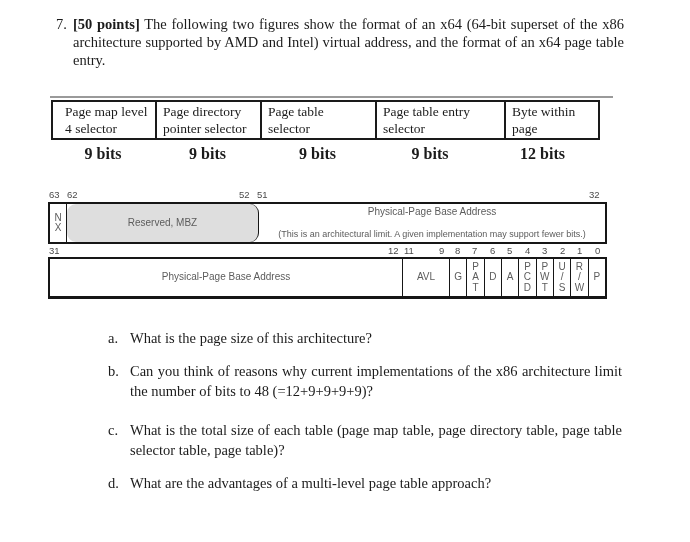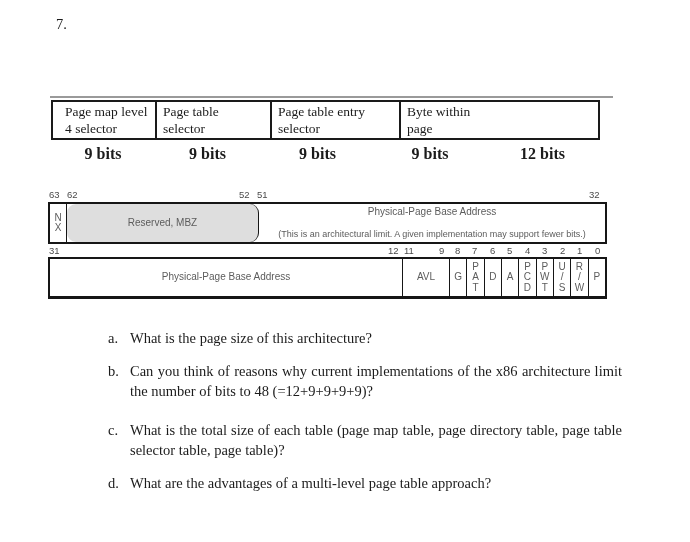--- a/index.html
+++ b/index.html
@@ -56,26 +56,31 @@
   .sqtext{position:absolute;left:130px;width:492px;}
   .just{text-align:justify;}
   .sqa{top:328px;} .sqb{top:361px;} .sqc{top:420px;} .sqd{top:473px;}
 </style>
 </head>
 <body>
 
 <div class="page">
 
   <span class="qnum">7.</span>
+  <p class="qbody"><b>[50 points]</b>
+    <span>The following two figures show the format of an x64 (64-bit superset of the x86 architecture supported by AMD and Intel) virtual address, and the format of an x64 page table entry.</span>
+  </p>
 
   <div class="rule"></div>
 
   <div class="vatable">
     <div class="vacell vac0 pre">Page map level
 4 selector</div>
+    <div class="vacell vac1 pre">Page directory
+pointer selector</div>
     <div class="vacell vac2 pre">Page table
 selector</div>
     <div class="vacell vac3 pre">Page table entry
 selector</div>
     <div class="vacell vac4 pre">Byte within
 page</div>
   </div>
   <div class="bitsrow">
     <div class="bitcount bc0">9 bits</div>
     <div class="bitcount bc1">9 bits</div>

